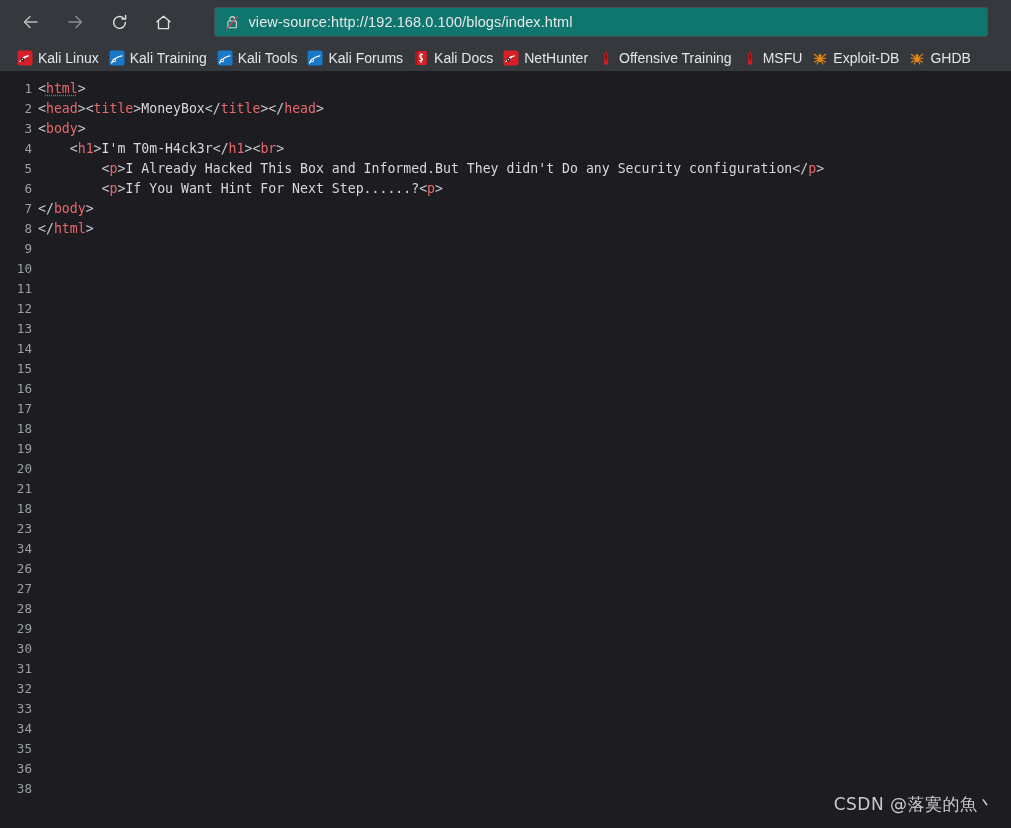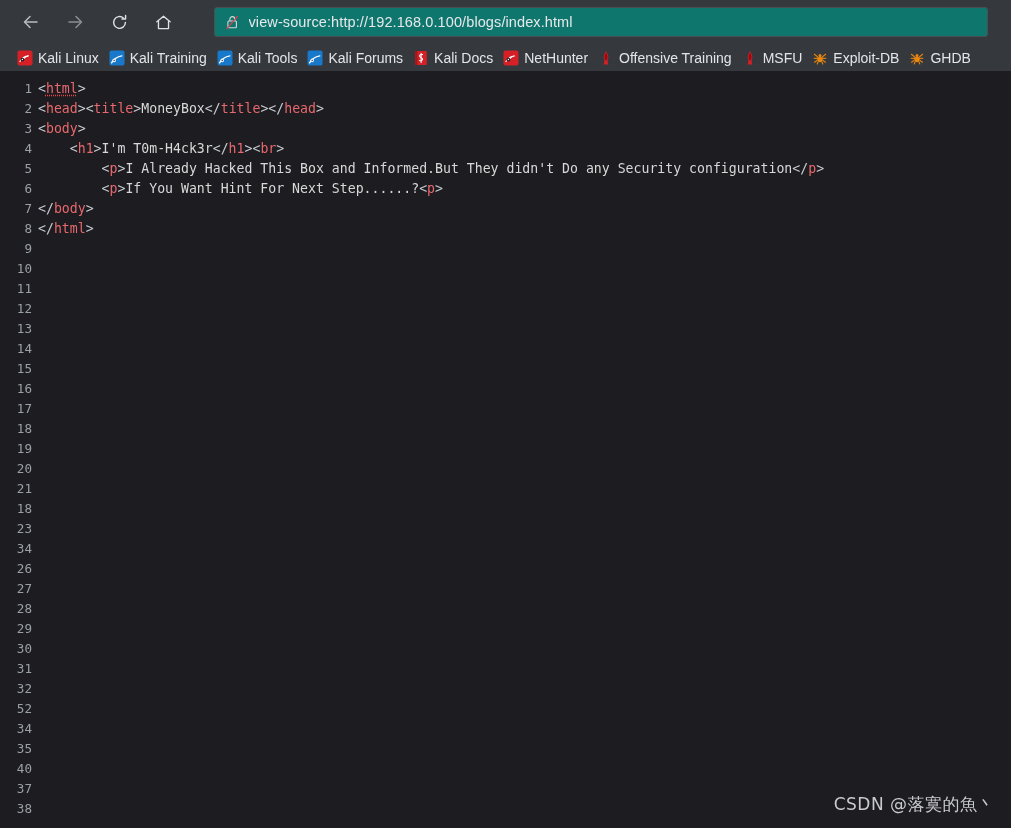--- a/index.html
+++ b/index.html
@@ -306,22 +306,21 @@
       <div class="code-line"><span class="lineno">18</span><span class="linetext"></span></div>
       <div class="code-line"><span class="lineno">23</span><span class="linetext"></span></div>
       <div class="code-line"><span class="lineno">34</span><span class="linetext"></span></div>
       <div class="code-line"><span class="lineno">26</span><span class="linetext"></span></div>
       <div class="code-line"><span class="lineno">27</span><span class="linetext"></span></div>
       <div class="code-line"><span class="lineno">28</span><span class="linetext"></span></div>
       <div class="code-line"><span class="lineno">29</span><span class="linetext"></span></div>
       <div class="code-line"><span class="lineno">30</span><span class="linetext"></span></div>
       <div class="code-line"><span class="lineno">31</span><span class="linetext"></span></div>
       <div class="code-line"><span class="lineno">32</span><span class="linetext"></span></div>
-      <div class="code-line"><span class="lineno">52</span><span class="linetext"></span></div>
+      <div class="code-line"><span class="lineno">33</span><span class="linetext"></span></div>
       <div class="code-line"><span class="lineno">34</span><span class="linetext"></span></div>
       <div class="code-line"><span class="lineno">35</span><span class="linetext"></span></div>
-      <div class="code-line"><span class="lineno">40</span><span class="linetext"></span></div>
-      <div class="code-line"><span class="lineno">37</span><span class="linetext"></span></div>
+      <div class="code-line"><span class="lineno">36</span><span class="linetext"></span></div>
       <div class="code-line"><span class="lineno">38</span><span class="linetext"></span></div>
     </div>
 
   <div id="watermark">CSDN @落寞的魚丶</div>
 </div>
 
 </body></html>

